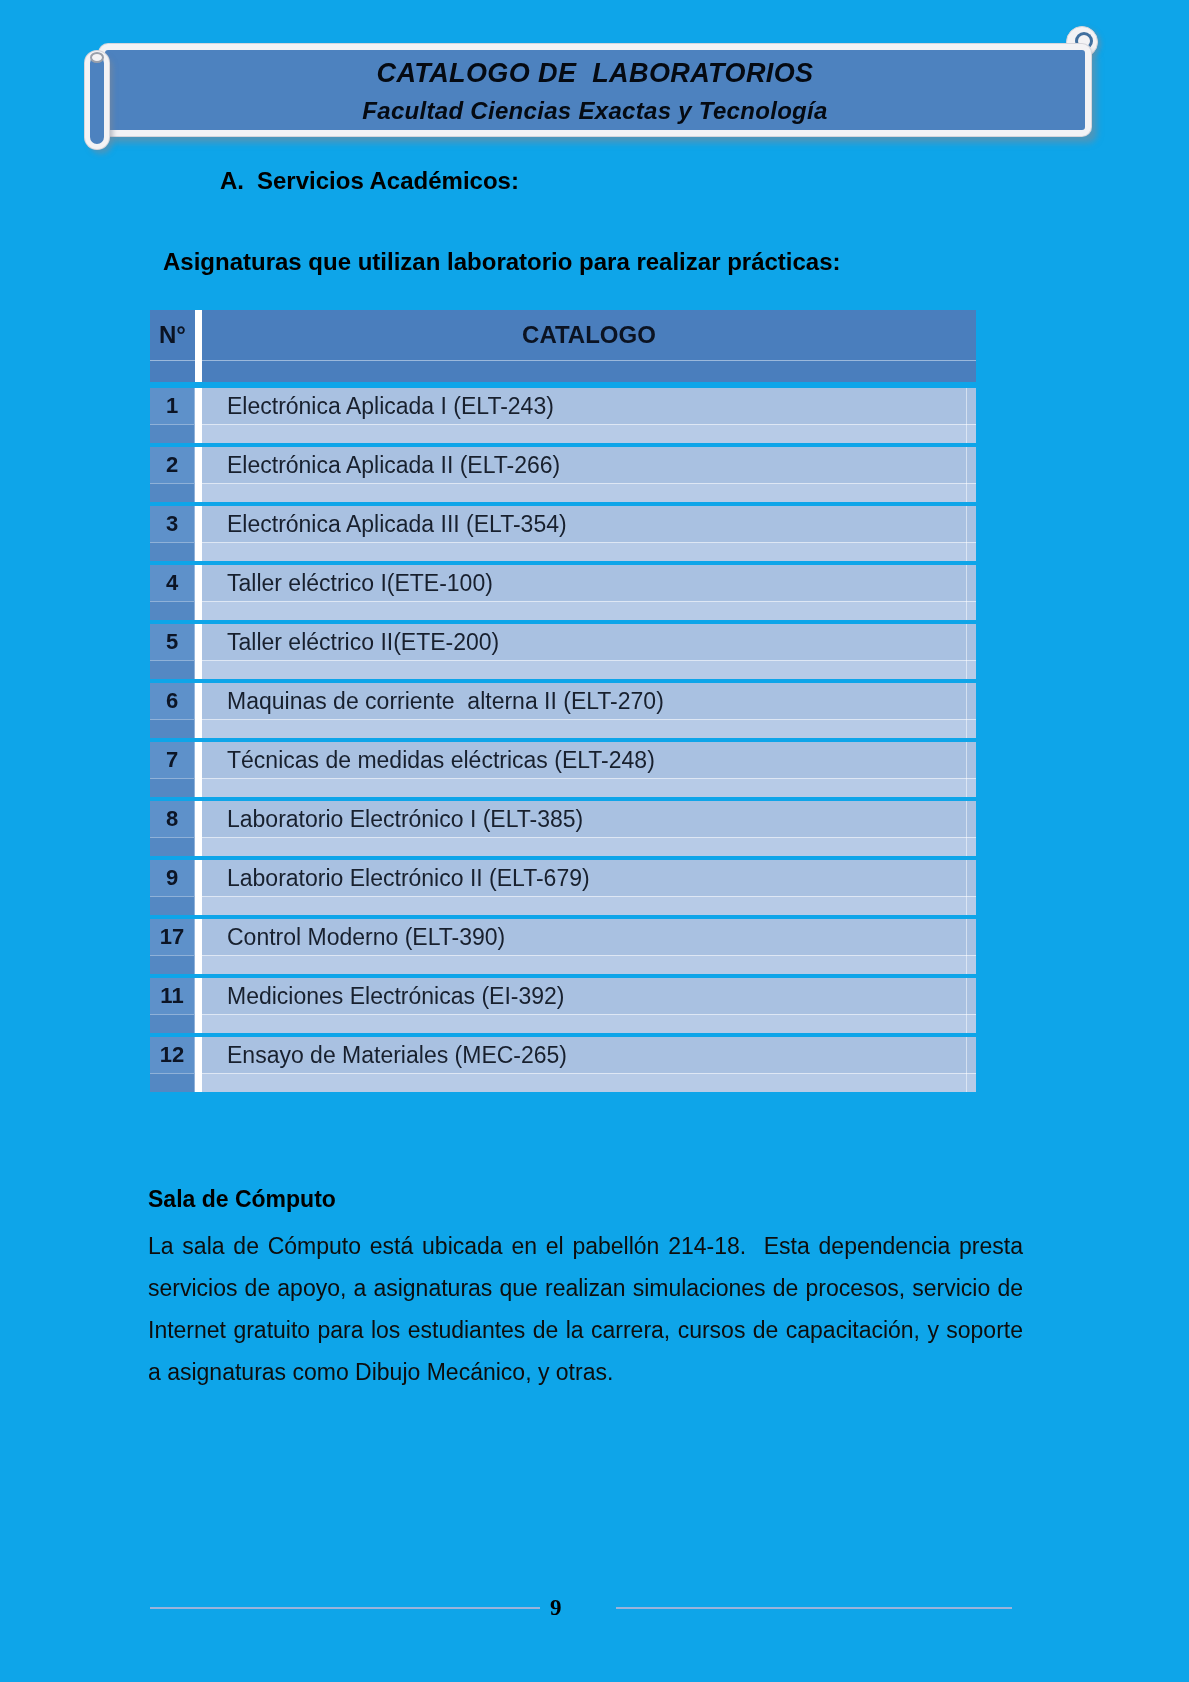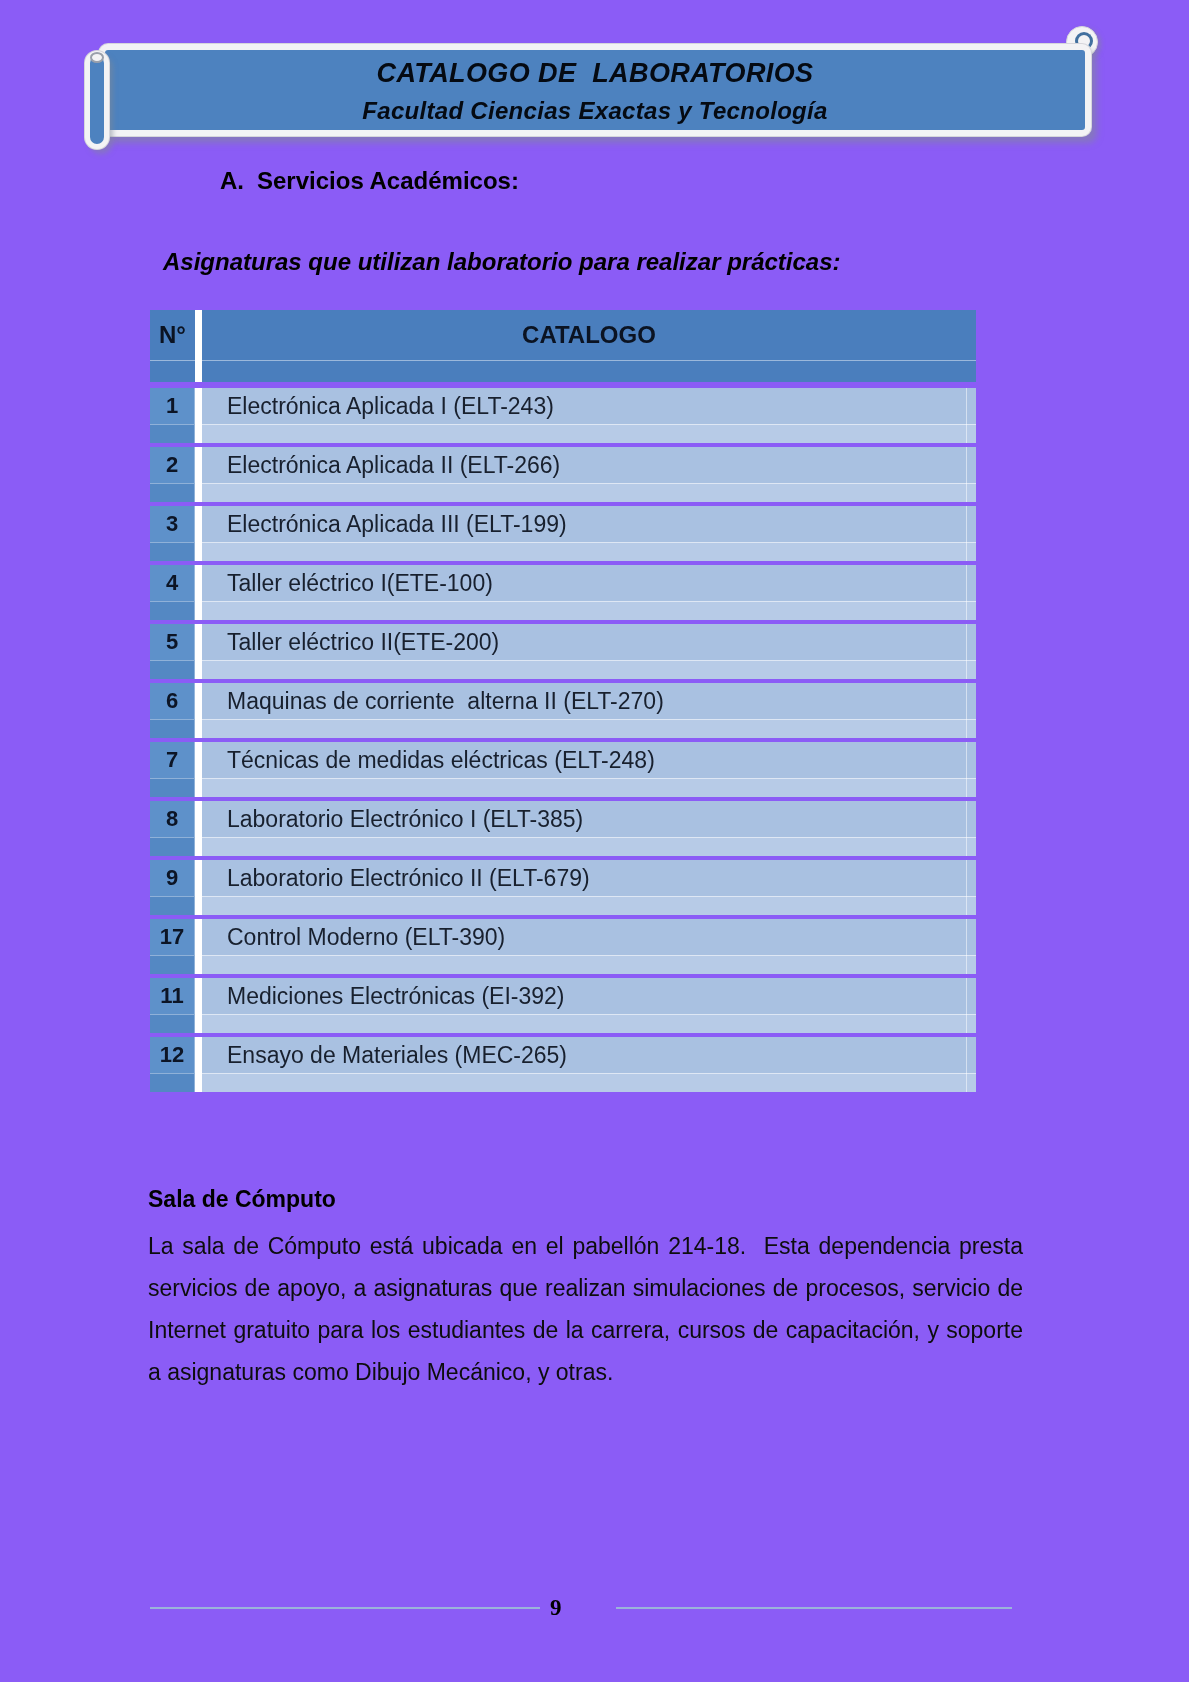--- a/index.html
+++ b/index.html
@@ -11,21 +11,21 @@
     --row-lighter-blue:#b7cbe7;
     --text-dark:#0f1726;
     --footer-rule-blue:#9bb3da;
     --frame-gray:#f3f3f5;
   }
   *{box-sizing:border-box;margin:0;padding:0;}
   html,body{background:#e8e8e8;}
   .page{
     position:relative;
     width:1189px;height:1682px;
-    background:#8b5cf6;
+    background:#0ea5e9;
     font-family:"Liberation Sans","DejaVu Sans",sans-serif;
     color:#000;
     overflow:hidden;
     margin:0 auto;
   }
 
   
   .banner-wrap{
     position:absolute;top:44px;left:99px;width:992px;height:92px;
     background:var(--banner-blue);
@@ -71,21 +71,21 @@
   }
 
   
   .section-heading{
     position:absolute;top:167px;left:192px;
     font-size:24px;font-weight:bold;color:#000;margin-left:28px;
   }
   .section-heading .marker{display:inline-block;width:37px;}
   .subheading{
     position:absolute;top:248px;left:163px;
-    font-size:24px;font-weight:bold;font-style:italic;color:#000;
+    font-size:24px;font-weight:bold;color:#000;
   }
 
   
   .materias-table{position:absolute;top:310px;left:150px;width:826px;}
   .band{display:flex;}
   .colgap{width:7px;background:#ffffff;}
   .cell-num,.th-num{width:45px;flex:0 0 45px;text-align:center;}
   .cell-mat,.th-mat{flex:1;}
 
   .thead .th-num,.thead .th-mat{
@@ -201,21 +201,21 @@
             <div class="cell-num"></div>
             <div class="colgap"></div>
             <div class="cell-mat"></div>
           </div>
         </div>
 
         <div class="row-group">
           <div class="band text-band">
             <div class="cell-num">3</div>
             <div class="colgap"></div>
-            <div class="cell-mat">Electrónica Aplicada III (ELT-199)</div>
+            <div class="cell-mat">Electrónica Aplicada III (ELT-354)</div>
           </div>
           <div class="band gap-band">
             <div class="cell-num"></div>
             <div class="colgap"></div>
             <div class="cell-mat"></div>
           </div>
         </div>
 
         <div class="row-group">
           <div class="band text-band">

